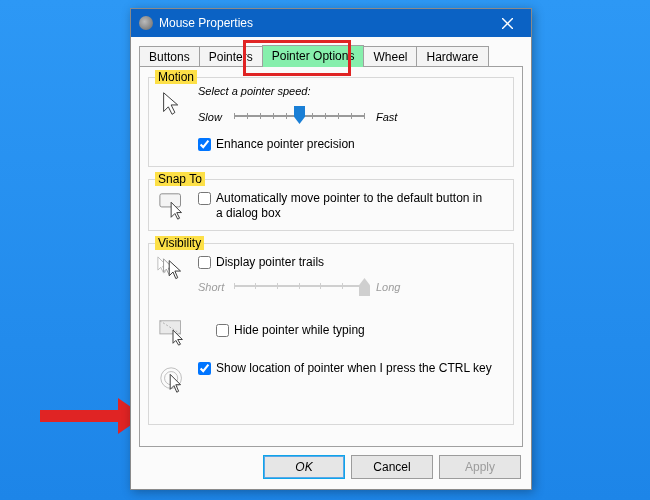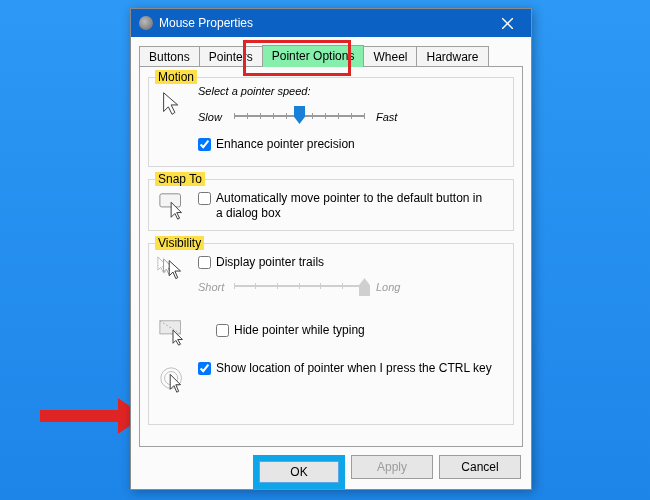--- a/index.html
+++ b/index.html
@@ -44,21 +44,21 @@
   .thumb{position:absolute;top:3px;width:11px;height:18px;
     background:#1a7fd6;margin-left:-5px;
     clip-path:polygon(0 0,100% 0,100% 60%,50% 100%,0 60%);}
   .thumb.disabled{background:#cfcfcf;
     clip-path:polygon(50% 0,100% 40%,100% 100%,0 100%,0 40%);top:5px;}
   .btnrow{position:absolute;left:0;right:0;bottom:8px;height:26px;
     display:flex;justify-content:flex-end;padding-right:10px;gap:6px;}
   .btn{width:80px;height:22px;border:1px solid #9c9c9c;background:#e6e6e6;
     font-size:12px;display:flex;align-items:center;justify-content:center;
     cursor:default;}
-  .btn.default{border:6px solid #0ea5e9;box-shadow:inset 0 0 0 1px #5aa7e8;}
+  .btn.default{border:1px solid #0ea5e9;box-shadow:inset 0 0 0 1px #5aa7e8;font-style:italic;}
   .btn.disabled{color:#9c9c9c;}
   .arrow{position:absolute;left:40px;top:410px;pointer-events:none;}
   .arrow-line{width:80px;height:12px;background:#e02424;}
   .arrow-head{position:absolute;left:78px;top:-12px;width:0;height:0;
     border-left:26px solid #e02424;border-top:18px solid transparent;
     border-bottom:18px solid transparent;}
   .disabled-text{color:#9c9c9c;}
   .trails{position:absolute;width:34px;height:30px;}
 </style>
 </head>
@@ -197,17 +197,17 @@
         <label class="chk" style="left:50px;top:124px;right:8px;">
           <input type="checkbox" checked="" style="">
           <span>Show location of pointer when I press the CTRL key</span>
         </label>
       </div>
 
     </div>
 
     <div class="btnrow">
       <div class="btn default">OK</div>
+      <div class="btn">Cancel</div>
       <div class="btn disabled">Apply</div>
-      <div class="btn">Cancel</div>
     </div>
   </div>
 </div>
 
 </body></html>

